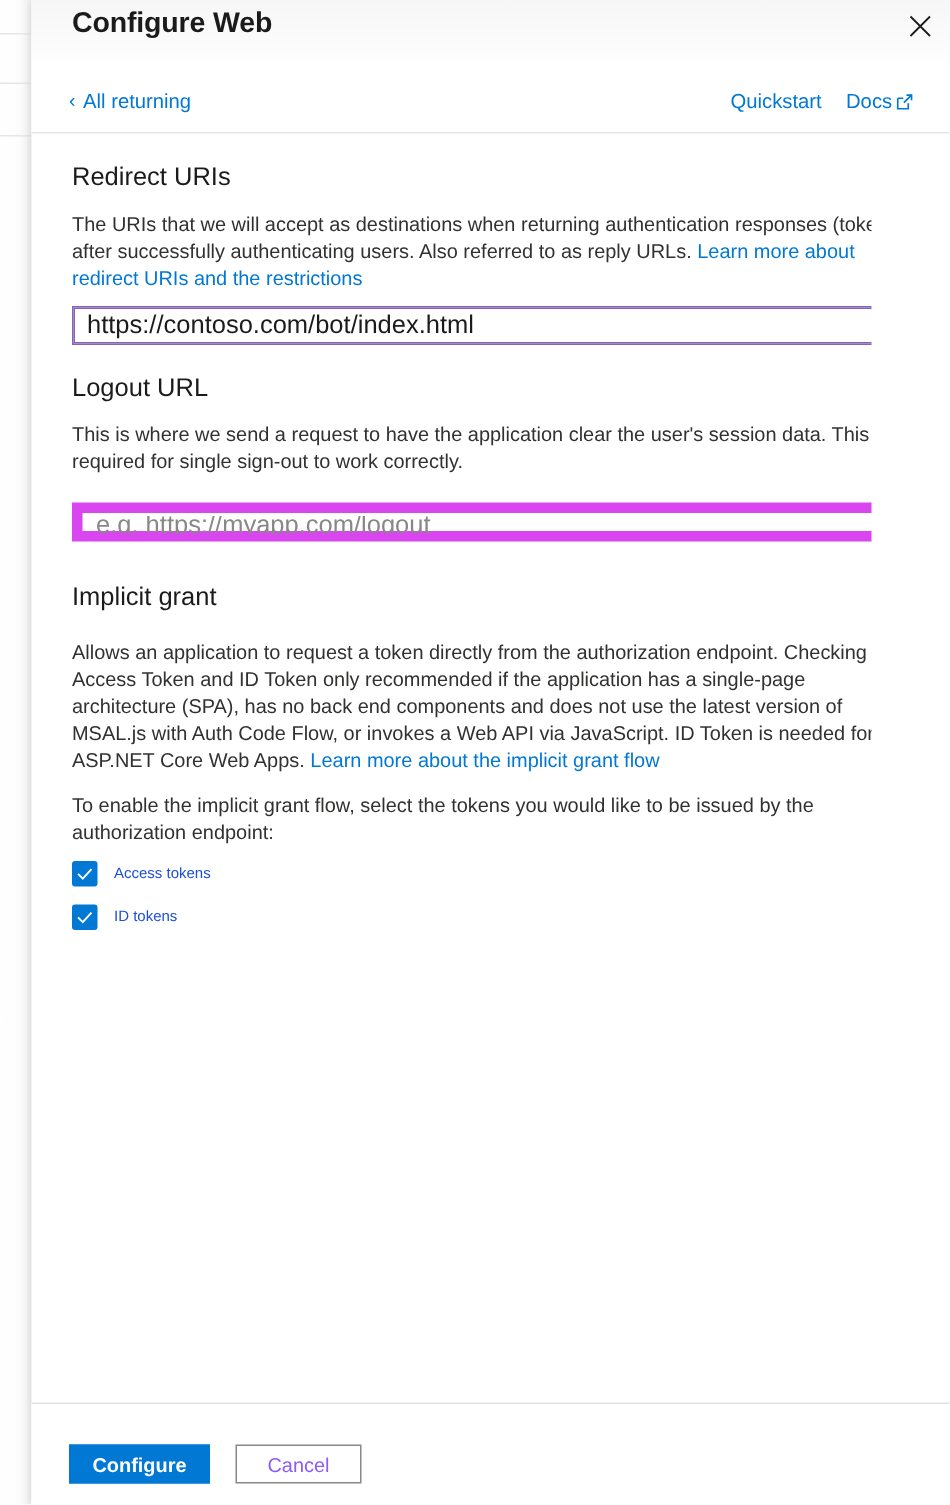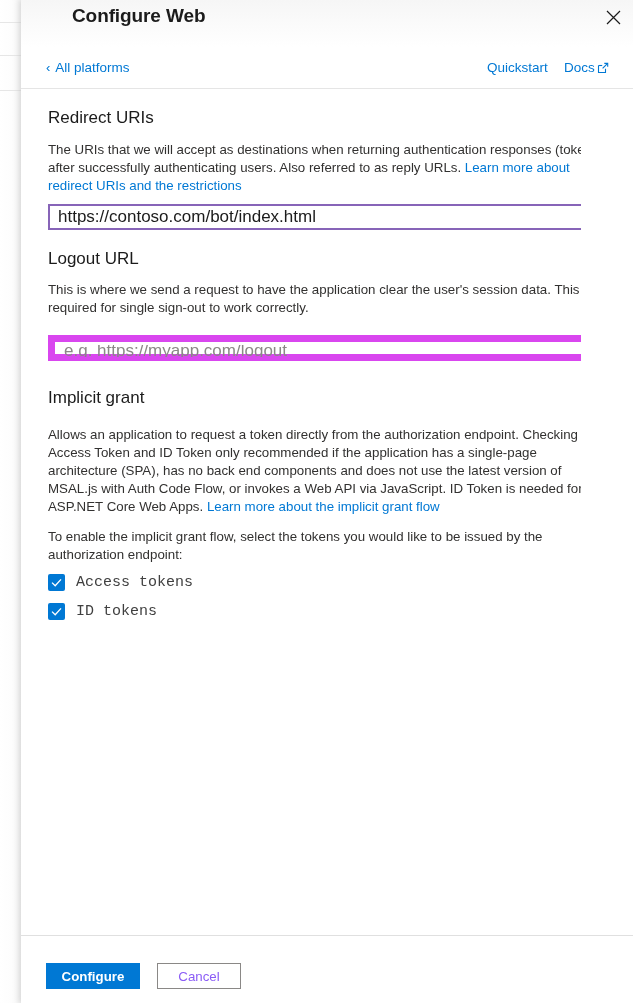--- a/index.html
+++ b/index.html
@@ -61,21 +61,20 @@
   }
   #panel-title {
     position: absolute;
     left: 27px;
     top: 5px;
     font-size: 19px;
     font-weight: bold;
     color: #1b1b1b;
     letter-spacing: -0.1px;
     white-space: nowrap;
-    margin-left: 24px;
   }
   #close-button {
     position: absolute;
     right: 4px;
     top: 2px;
     width: 32px;
     height: 30px;
     display: flex;
     align-items: center;
     justify-content: center;
@@ -211,24 +210,23 @@
     height: 17px;
     border-radius: 2px;
     background: #0078d4;
     display: flex;
     align-items: center;
     justify-content: center;
     flex: none;
   }
   .cbox svg { display: block; }
   .cbox-label {
-    font-size: 15px;
-    color: #404040;
+    font-size: 10px;
+    color: #1d4ed8;
     white-space: nowrap;
-    font-family: Liberation Mono, monospace;
   }
 
   
   #panel-footer {
     position: absolute;
     left: 0;
     top: 935px;
     width: 612px;
     height: 68px;
     background: #ffffff;
@@ -281,21 +279,21 @@
     <div id="close-button">
       <svg width="15" height="15" viewBox="0 0 15 15" aria-hidden="true">
         <path d="M1 1 L14 14 M14 1 L1 14" stroke="#1b1b1b" stroke-width="1.2" fill="none"></path>
       </svg>
     </div>
   </div>
 
   <div id="command-bar">
     <div id="back-link" class="cmd-link">
       <span id="back-chevron">‹</span>
-      <span>All platforms</span>
+      <span>All returning</span>
     </div>
     <div id="quickstart-link" class="cmd-link">Quickstart</div>
     <div id="docs-link" class="cmd-link">
       <span>Docs</span>
       <span id="docs-ext-icon">
         <svg width="12" height="12" viewBox="0 0 12 12" aria-hidden="true">
           <path d="M1.5 3.5 L1.5 10.5 L8.5 10.5 L8.5 6.8" stroke="#0078d4" stroke-width="1.1" fill="none"></path>
           <path d="M1.5 3.5 L5.2 3.5" stroke="#0078d4" stroke-width="1.1" fill="none"></path>
           <path d="M5.6 6.4 L10.6 1.4" stroke="#0078d4" stroke-width="1.1" fill="none"></path>
           <path d="M7.3 1.4 L10.7 1.4 L10.7 4.8" stroke="#0078d4" stroke-width="1.1" fill="none"></path>

